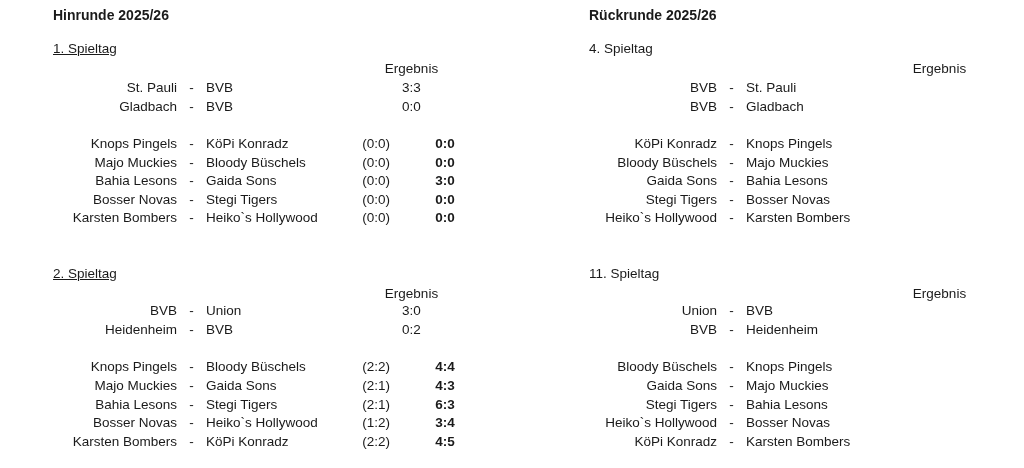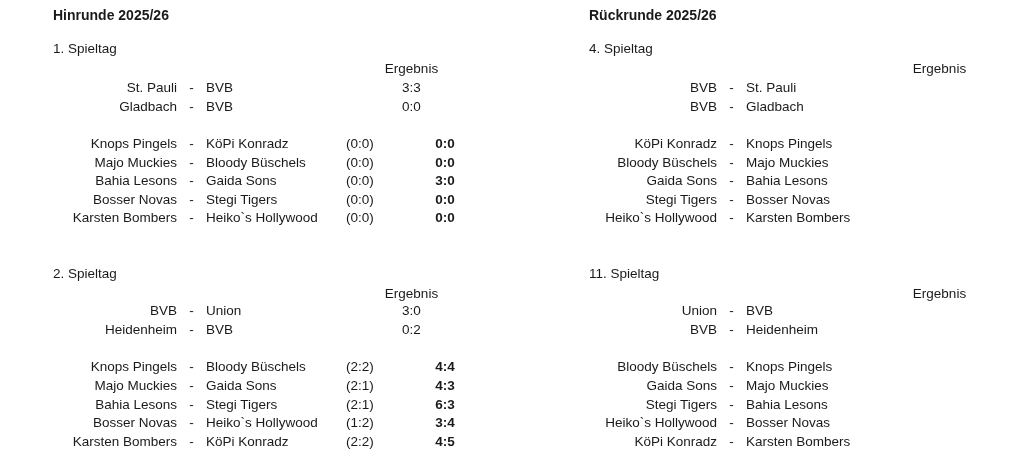--- a/index.html
+++ b/index.html
@@ -8,29 +8,29 @@
     width:1024px; height:468px;
     background:#ffffff;
     font-family:"Liberation Sans", sans-serif;
     font-size:13.5px;
     color:#1a1a1a;
     overflow:hidden;
   }
   .row { position:absolute; left:16px; width:1024px; height:19px; line-height:19px; white-space:nowrap; }
   .b { font-weight:normal; }
   .title { position:absolute; left:37px; font-weight:bold; font-size:14px; }
-  .mdlabel { position:absolute; left:37px; }
+  .mdlabel { position:absolute; left:37px;text-decoration:underline; }
   .r-title { position:absolute; left:573px; font-weight:bold; font-size:14px;text-align:right; }
   .r-mdlabel { position:absolute; left:573px; }
 
   
   .lh   { position:absolute; left:20px;  width:141px; text-align:right; }
   .ld   { position:absolute; left:161px; width:29px;  text-align:center; }
   .la   { position:absolute; left:190px; width:140px; text-align:left; }
-  .lht  { position:absolute; left:330px; width:44px;  text-align:left; }
+  .lht  { position:absolute; left:330px; width:44px;  text-align:right; }
   .lerg { position:absolute; left:358px; width:75px;  text-align:center; }
   .lfs  { position:absolute; left:405px; width:48px;  text-align:center; font-weight:bold; }
 
   
   .rh   { position:absolute; left:560px; width:141px; text-align:right; }
   .rd   { position:absolute; left:701px; width:29px;  text-align:center; }
   .ra   { position:absolute; left:730px; width:150px; text-align:left; }
   .rerg { position:absolute; left:886px; width:75px;  text-align:center; }
 </style>
 </head>

